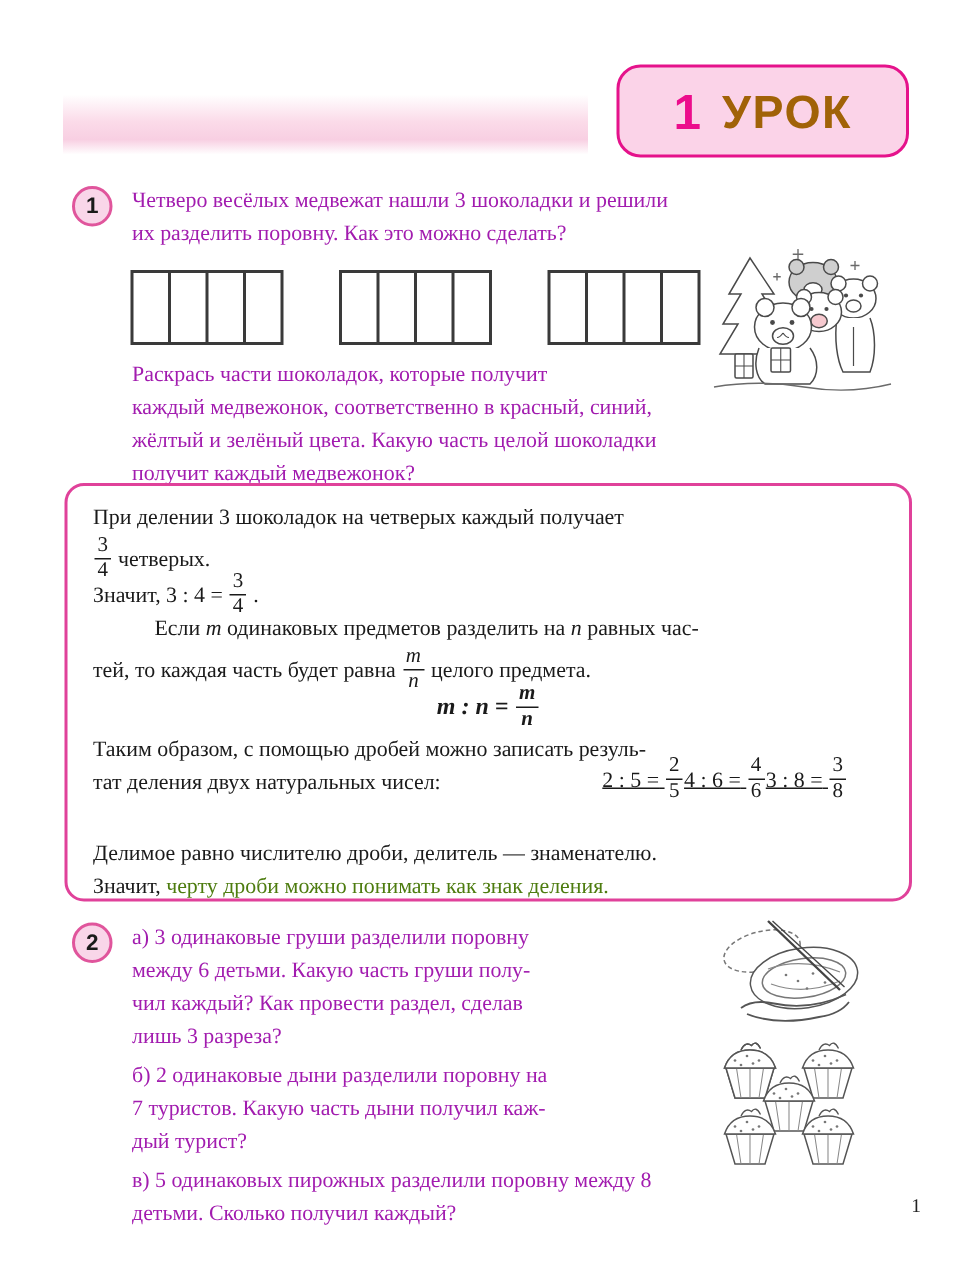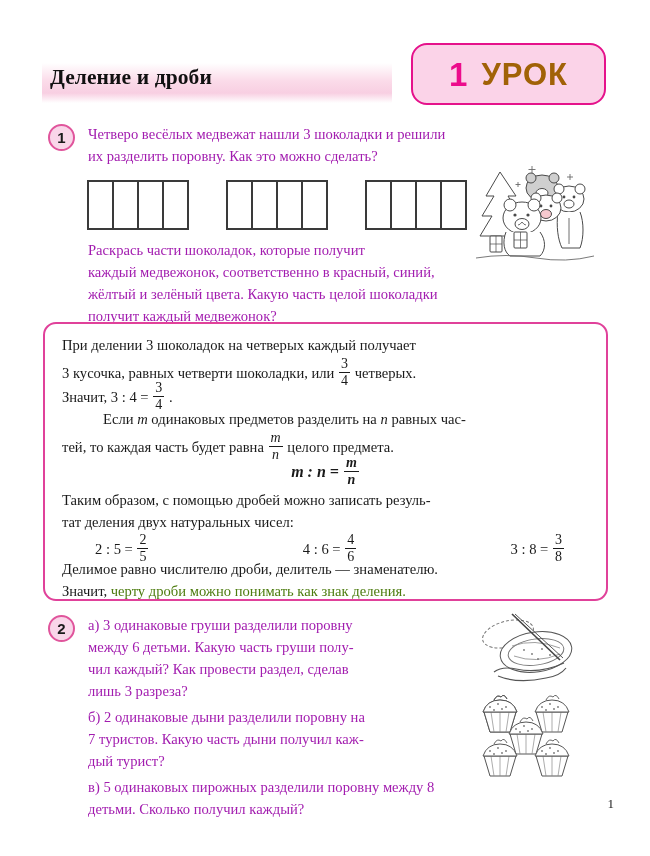--- a/index.html
+++ b/index.html
@@ -177,21 +177,20 @@
     right: 36px; bottom: 44px;
     font-size: 13px;
     color: #222;
   }
 </style>
 </head>
 <body>
 
 <div class="page-header">
   <div class="title-band"></div>
-  <div class="page-title">Деление и дроби</div>
   <div class="lesson-badge">
     <div class="lesson-badge-inner">
       <span class="lesson-num">1</span>
       <span class="lesson-word">УРОК</span>
     </div>
   </div>
 </div>
 
 <div class="task-num" style="left:48px; top:124px;">1</div>
 
@@ -272,21 +271,20 @@
 <div class="btext" style="left:88px; top:240px; width:300px;">Раскрась части шоколадок, которые получит</div>
 <div class="btext" style="left:88px; top:262px; width:420px;">каждый медвежонок, соответственно в красный, синий,</div>
 <div class="btext" style="left:88px; top:284px; width:420px;">жёлтый и зелёный цвета. Какую часть целой шоколадки</div>
 <div class="btext nojust" style="left:88px; top:306px; width:420px;">получит каждый медвежонок?</div>
 
 <div class="theory-box"></div>
 
 <div class="theory-text" style="left:62px; top:335px; width:480px;">При делении 3 шоколадок на четверых каждый получает</div>
 
 <div class="theory-text nojust" style="left:62px; top:357px; width:500px;">
-  <span>3 кусочка, равных четверти шоколадки, или</span>
   <span class="frac">
     <span class="num">3</span>
     <span class="den">4</span>
   </span>
   <span>четверых.</span>
 </div>
 
 <div class="theory-text nojust" style="left:62px; top:381px; width:480px;">
   <span>Значит,  3 : 4 =</span>
   <span class="frac">
@@ -317,21 +315,21 @@
   <span>m : n =</span>
   <span class="frac ital">
     <span class="num">m</span>
     <span class="den">n</span>
   </span>
 </div>
 
 <div class="theory-text" style="left:62px; top:490px; width:483px;">Таким образом, с помощью дробей можно записать резуль-</div>
 <div class="theory-text nojust" style="left:62px; top:512px; width:483px;">тат деления двух натуральных чисел:</div>
 
-<div class="examples-row" style="left:95px; top:533px; width:470px; justify-content:space-between;">
+<div class="examples-row" style="left:95px; top:504px; width:470px; justify-content:flex-end;text-decoration:underline;">
   <span class="example">
     <span>2 : 5 =</span>
     <span class="frac">
       <span class="num">2</span>
       <span class="den">5</span>
     </span>
   </span>
   <span class="example">
     <span>4 : 6 =</span>
     <span class="frac">

